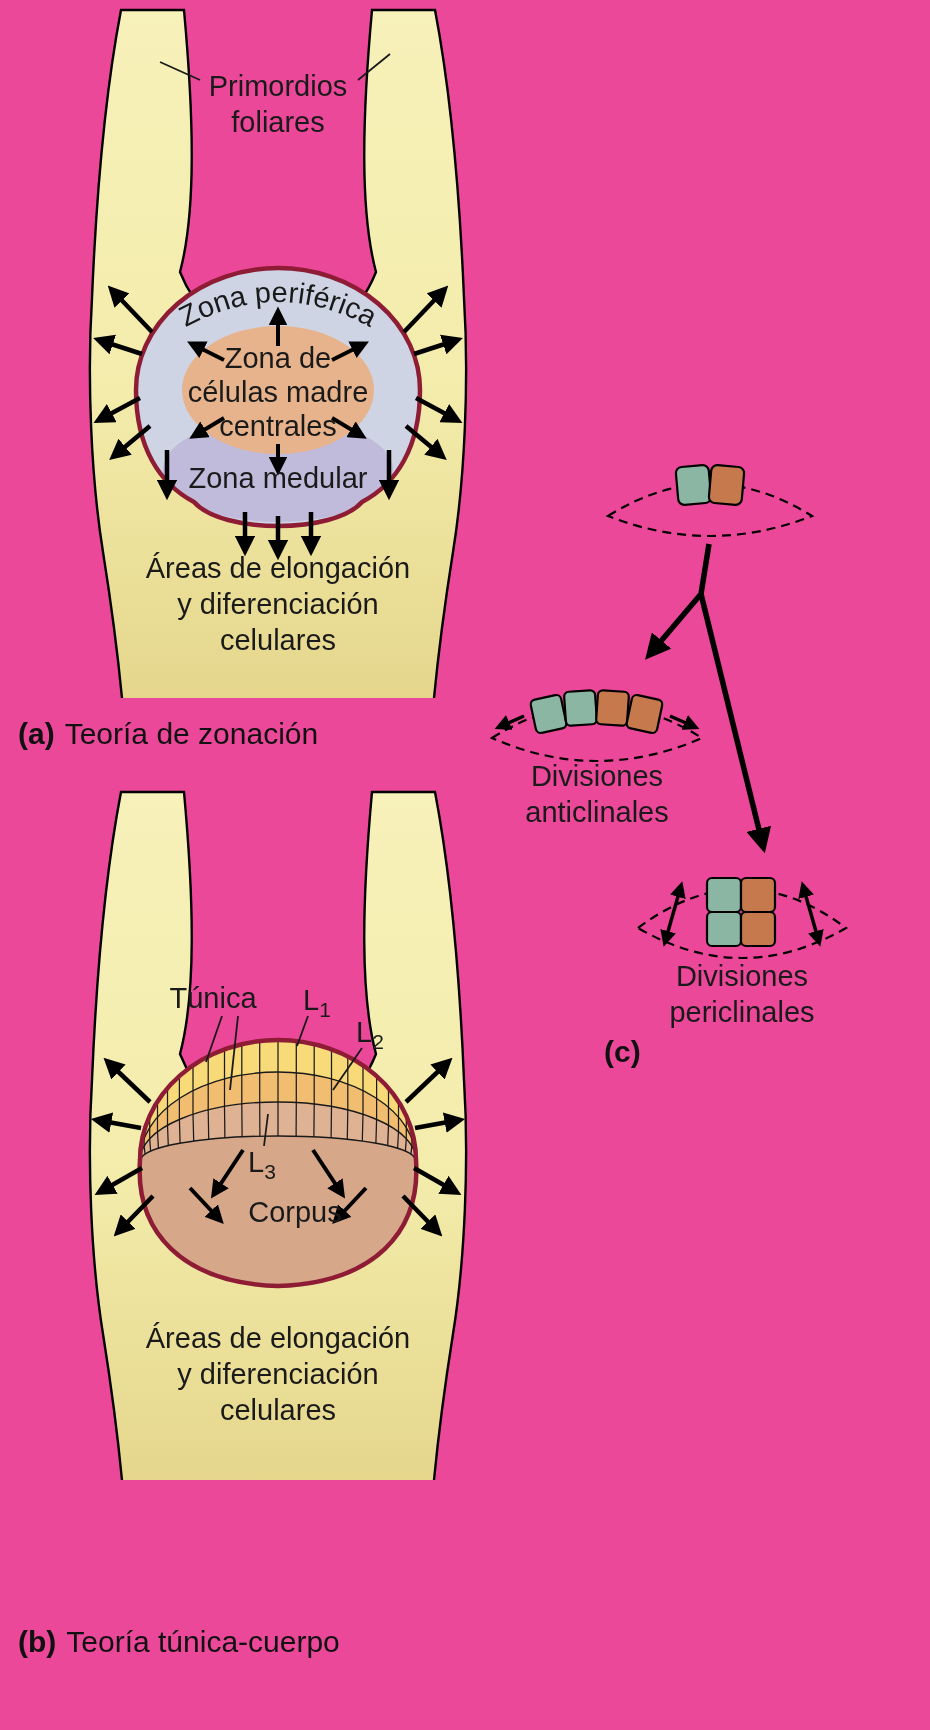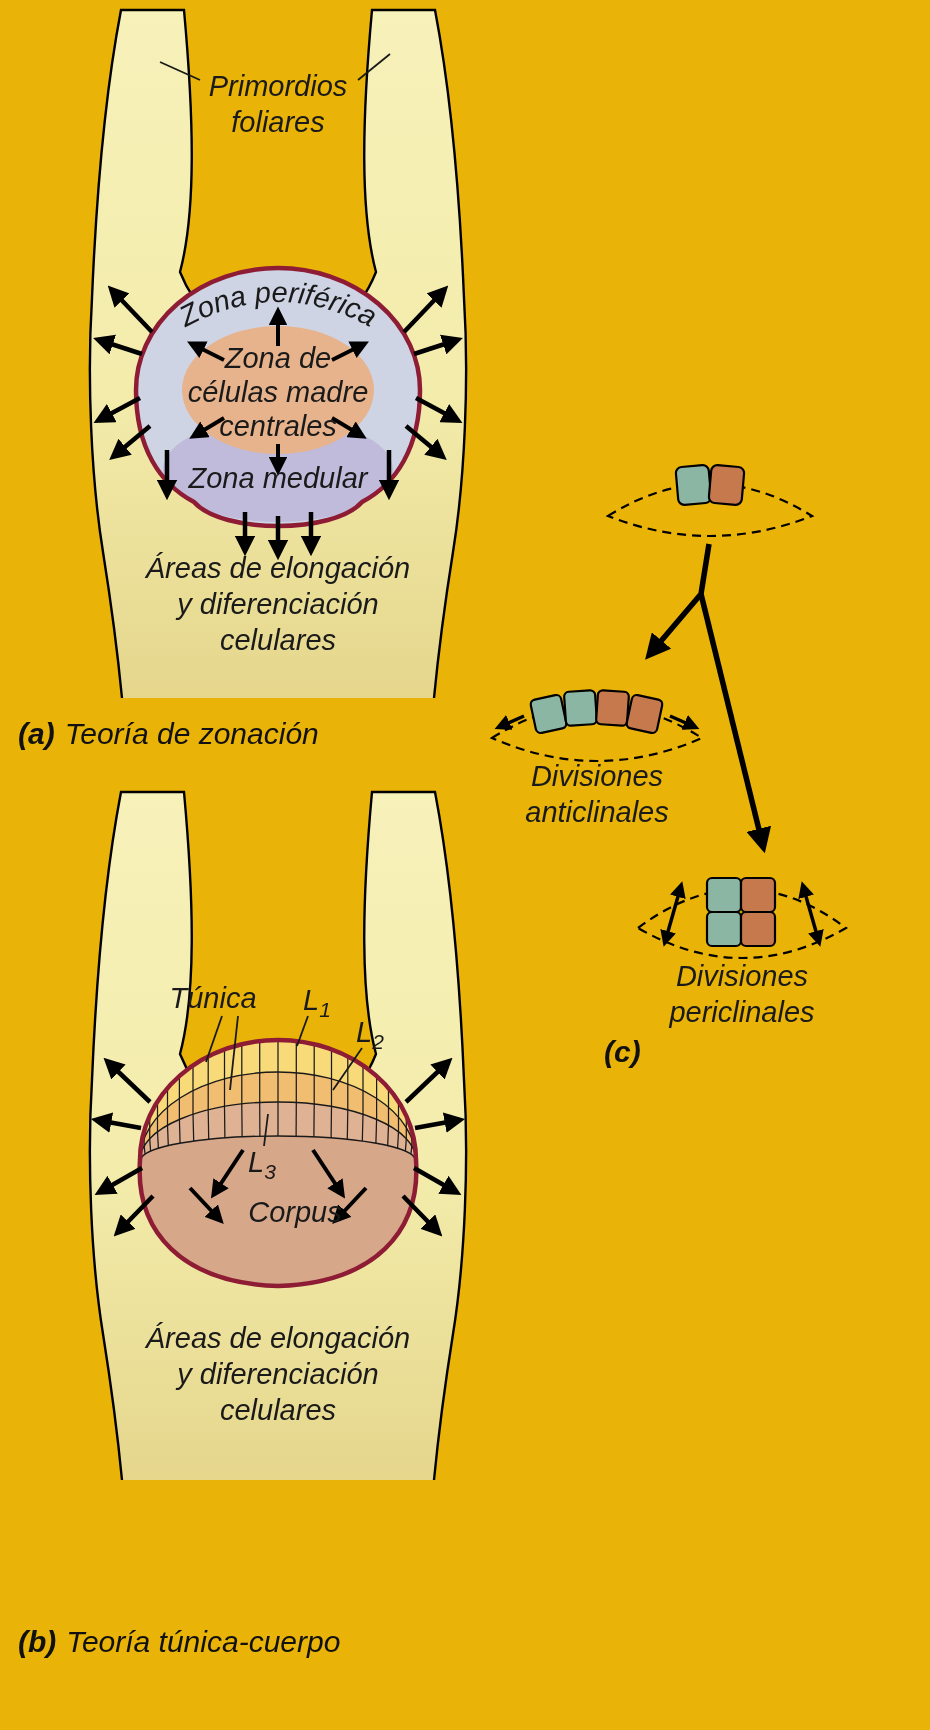--- a/index.html
+++ b/index.html
@@ -1,16 +1,16 @@
 <!DOCTYPE html>
 <html><head>
 <meta charset="utf-8">
 <style>
   html,body{margin:0;padding:0;background:#ffffff;}
-  .stage{position:relative;width:930px;height:1730px;background:#eab308;overflow:hidden;font-style:italic;}
+  .stage{position:relative;width:930px;height:1730px;background:#ec4899;overflow:hidden;}
   svg{display:block;}
   .lbl{font-family:"Liberation Sans",sans-serif;font-size:29px;fill:#1a1a1a;}
   .cap{font-family:"Liberation Sans",sans-serif;font-size:30px;fill:#111111;}
   .capb{font-weight:bold;}
   .sub{font-size:21px;}
   .ptr{stroke:#1a1a1a;stroke-width:1.8;fill:none;}
   .arr4{stroke:#000;stroke-width:4;fill:none;}
   .arr45{stroke:#000;stroke-width:4.5;fill:none;}
   .arr55{stroke:#000;stroke-width:5.5;fill:none;stroke-linejoin:round;}
   .arr35{stroke:#000;stroke-width:3.5;fill:none;}

